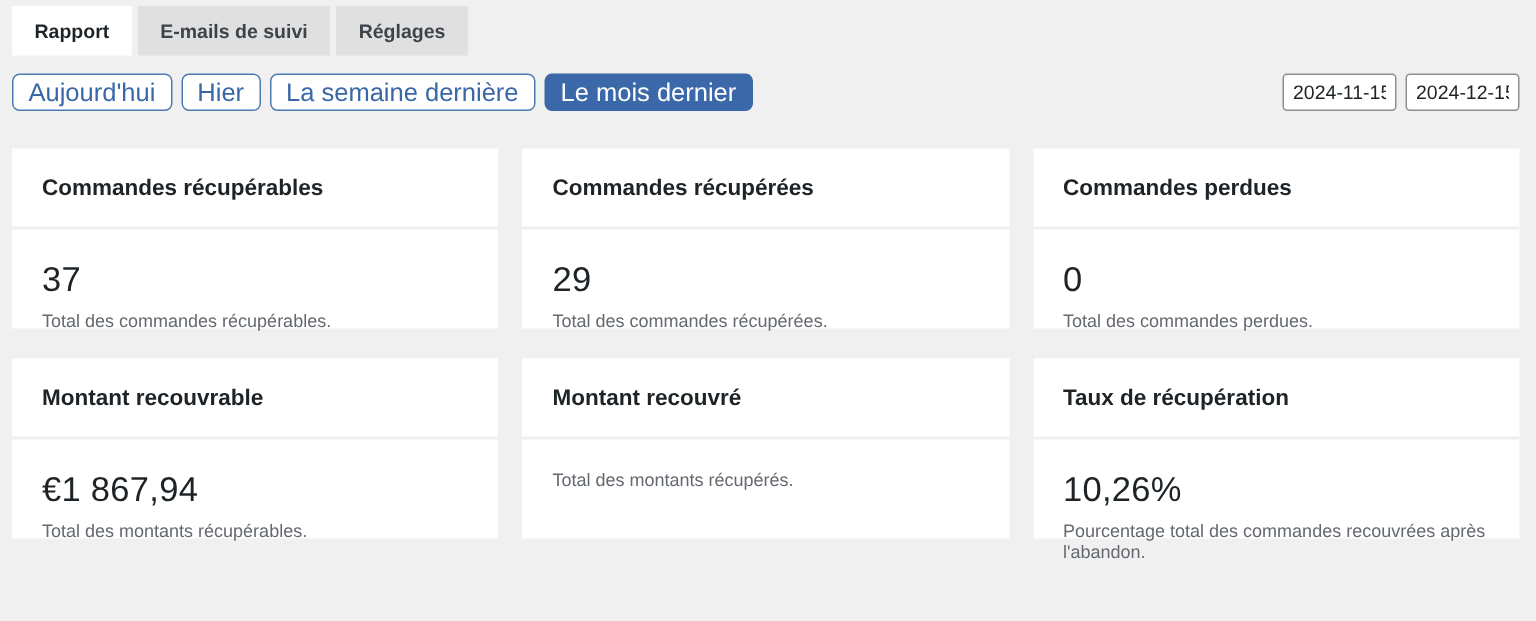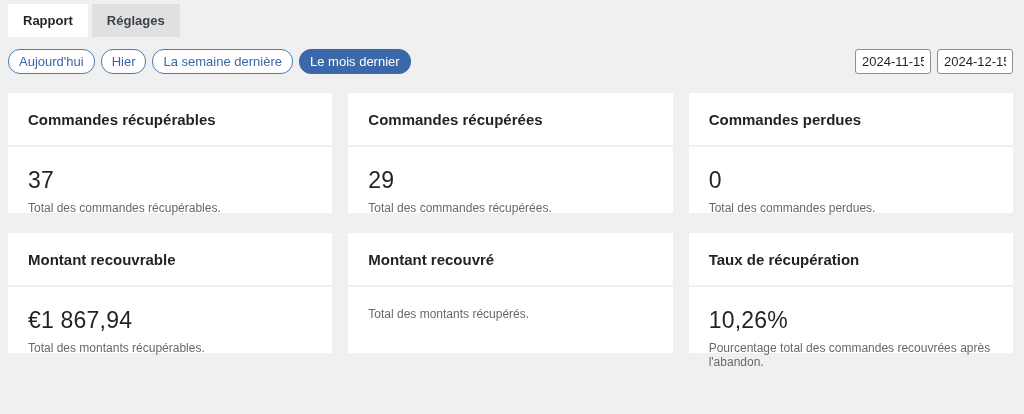--- a/index.html
+++ b/index.html
@@ -33,24 +33,24 @@
   }
   
   .filter-row {
     display: flex;
     align-items: center;
     gap: 6px;
     padding: 12px 11px 0 8px;
   }
   .btn {
     font-family: "Liberation Sans", sans-serif;
-    font-size: 13px;
+    font-size: 17px;
     line-height: 15px;
     padding: 4px 10px;
-    border-radius: 12px;
+    border-radius: 5px;
     border: 1px solid #4d7ab1;
     background: #ffffff;
     color: #3a67a8;
     cursor: pointer;
     white-space: nowrap;
   }
   .btn.primary {
     background: #3a68a8;
     border-color: #3a68a8;
     color: #ffffff;
@@ -71,21 +71,21 @@
     border: 1px solid #8c8f94;
     border-radius: 3px;
     background: #ffffff;
     color: #1d2327;
   }
   
   .cards {
     display: grid;
     grid-template-columns: repeat(3, 1fr);
     gap: 20px 16px;
-    margin: 19px 11px 0 8px;
+    margin: 25px 11px 0 8px;
     border-radius: 16px;
   }
   .card {
     background: #ffffff;
   }
   .card-header {
     height: 54px;
     display: flex;
     align-items: center;
     padding: 0 20px;
@@ -112,20 +112,21 @@
     font-size: 12px;
     color: #646970;
     line-height: 14px;
   }
 </style>
 </head>
 <body>
 
 <nav class="tab-bar">
   <div class="tab active">Rapport</div>
+  <div class="tab">E-mails de suivi</div>
   <div class="tab">Réglages</div>
 </nav>
 
 <div class="filter-row">
   <button class="btn">Aujourd'hui</button>
   <button class="btn">Hier</button>
   <button class="btn">La semaine dernière</button>
   <button class="btn primary">Le mois dernier</button>
 
   <div class="filter-right">

